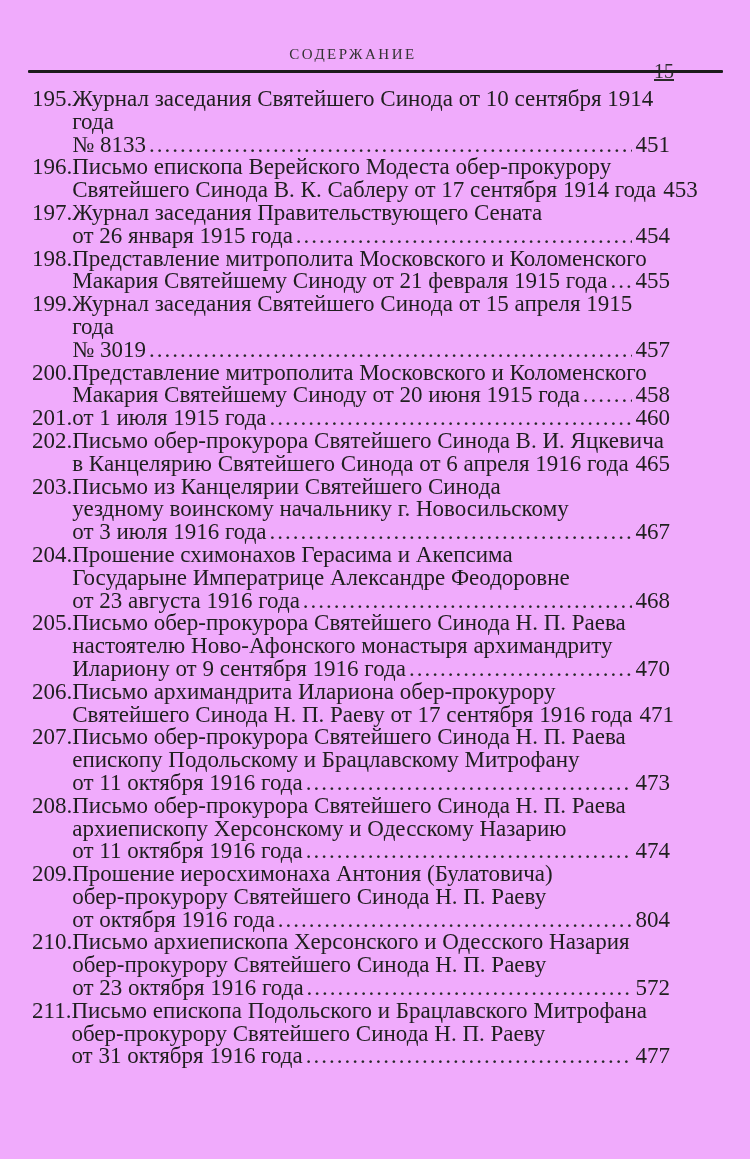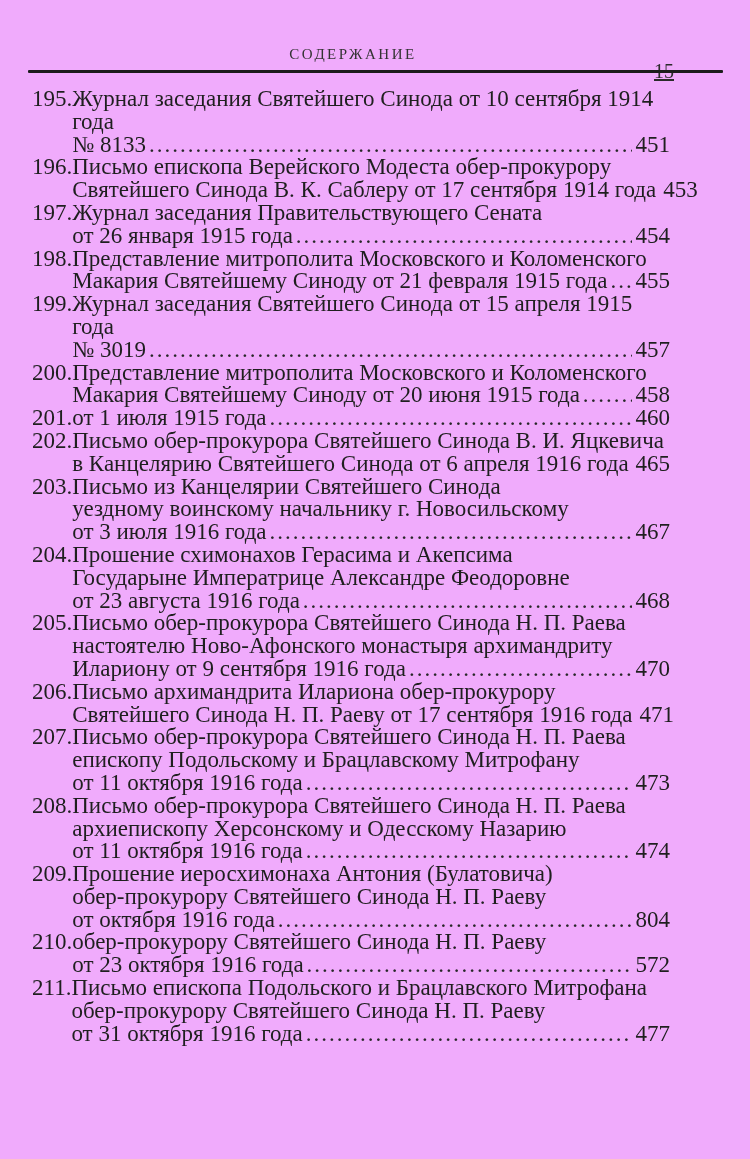--- a/index.html
+++ b/index.html
@@ -284,20 +284,21 @@
             <span class="txt">от октября 1916 года</span>
             <span class="dots"></span>
             <span class="pg">804</span>
           </div>
         </div>
   </li>
 
   <li class="entry">
     <span class="num">210.</span>
     <div class="body">
+          <div class="line">Письмо архиепископа Херсонского и Одесского Назария</div>
           <div class="line">обер-прокурору Святейшего Синода Н. П. Раеву</div>
           <div class="line last">
             <span class="txt">от 23 октября 1916 года</span>
             <span class="dots"></span>
             <span class="pg">572</span>
           </div>
         </div>
   </li>
 
   <li class="entry">

